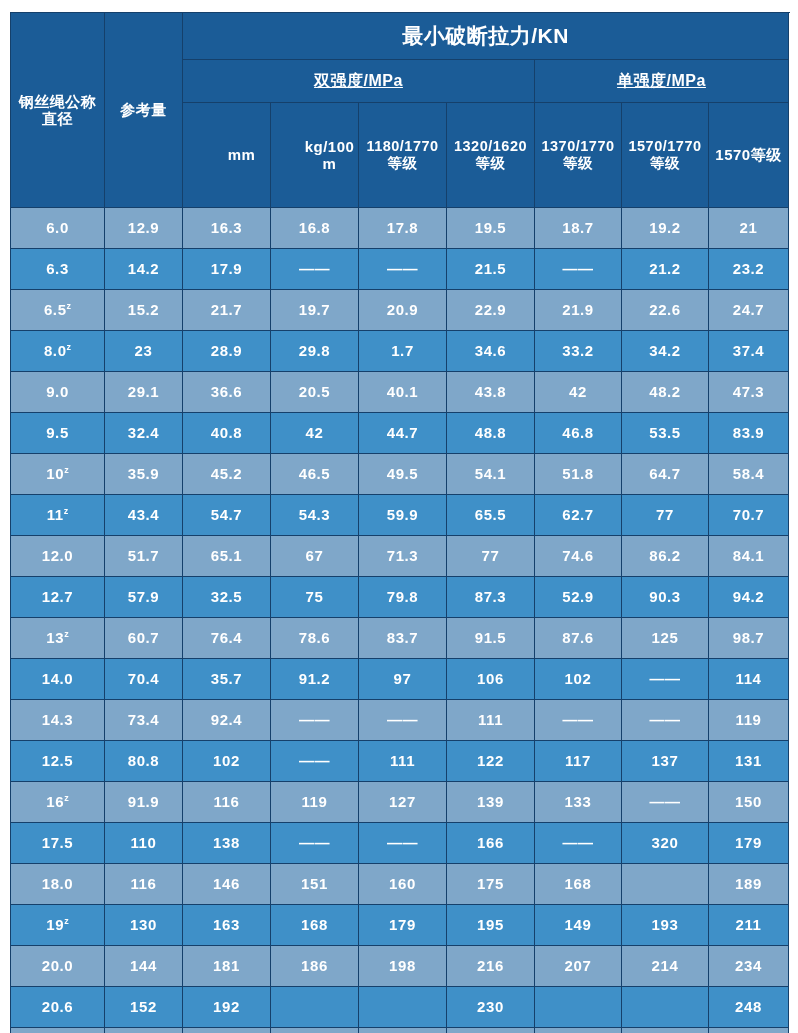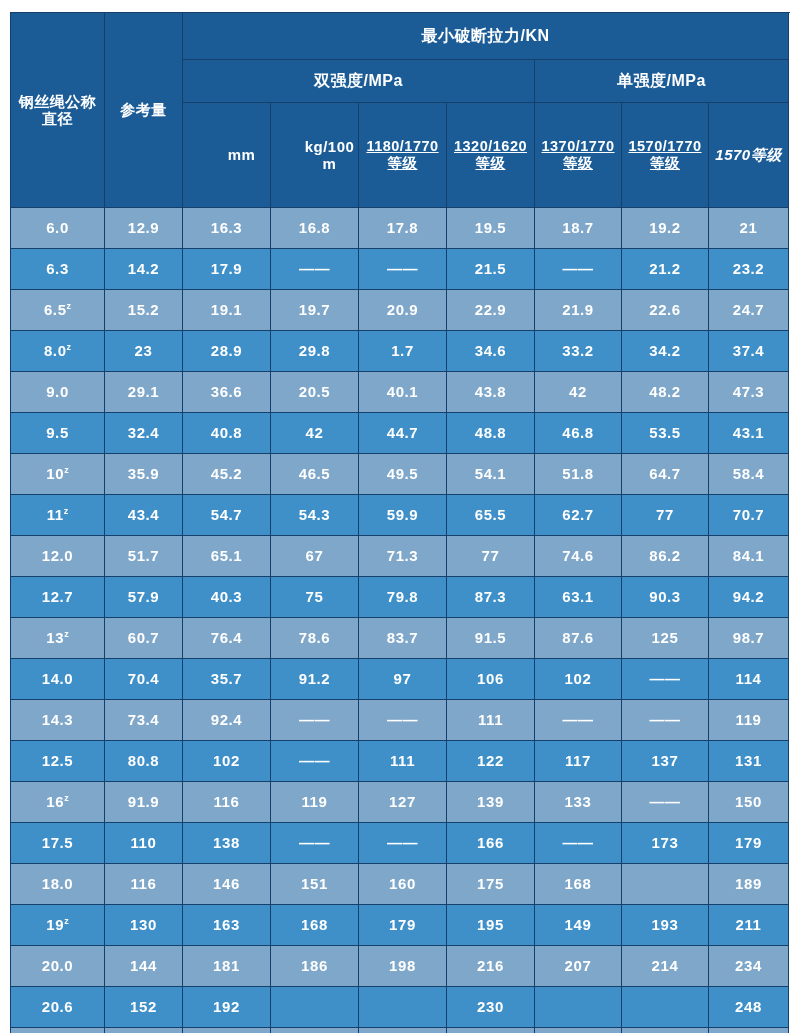--- a/index.html
+++ b/index.html
@@ -40,26 +40,26 @@
     line-height: 1.15;
     word-break: break-all;
   }
 
   
   thead th {
     background: #1b5c97;
     font-size: 15px;
     letter-spacing: 0.5px;
   }
-  thead th.grp-top { height: 46px; font-size: 16px; }
-  thead th.grp-mid { height: 42px; font-size: 16px; }
+  thead th.grp-top { height: 46px; font-size: 21px; }
+  thead th.grp-mid { height: 42px; font-size: 16px; text-decoration: underline; }
   thead th.corner  { height: 88px; font-size: 15px; }
   thead th.unit    { height: 46px; font-size: 15px; padding-left: 31px; }
-  thead th.grade   { height: 46px; font-size: 14.5px; text-decoration: underline; }
-  thead th.grade-s { height: 46px; font-size: 15px; font-style: italic; }
+  thead th.grade   { height: 46px; font-size: 14.5px; }
+  thead th.grade-s { height: 46px; font-size: 15px; }
 
   
   tbody td {
     height: 40px;
     font-size: 15px;
     letter-spacing: 0.6px;
   }
   tbody tr.light td { background: #7fa7c9; }
   tbody tr.dark  td { background: #3f90c8; }
 
@@ -135,21 +135,21 @@
           <td>——</td>
           <td>——</td>
           <td>21.5</td>
           <td>——</td>
           <td>21.2</td>
           <td>23.2</td>
         </tr>
         <tr class="light">
           <td class="dia">6.5<sup>z</sup></td>
           <td>15.2</td>
-          <td>19.1</td>
+          <td>21.7</td>
           <td>19.7</td>
           <td>20.9</td>
           <td>22.9</td>
           <td>21.9</td>
           <td>22.6</td>
           <td>24.7</td>
         </tr>
         <tr class="dark">
           <td class="dia">8.0<sup>z</sup></td>
           <td>23</td>
@@ -174,21 +174,21 @@
         </tr>
         <tr class="dark">
           <td class="dia">9.5</td>
           <td>32.4</td>
           <td>40.8</td>
           <td>42</td>
           <td>44.7</td>
           <td>48.8</td>
           <td>46.8</td>
           <td>53.5</td>
-          <td>43.1</td>
+          <td>83.9</td>
         </tr>
         <tr class="light">
           <td class="dia">10<sup>z</sup></td>
           <td>35.9</td>
           <td>45.2</td>
           <td>46.5</td>
           <td>49.5</td>
           <td>54.1</td>
           <td>51.8</td>
           <td>64.7</td>
@@ -212,25 +212,25 @@
           <td>67</td>
           <td>71.3</td>
           <td>77</td>
           <td>74.6</td>
           <td>86.2</td>
           <td>84.1</td>
         </tr>
         <tr class="dark">
           <td class="dia">12.7</td>
           <td>57.9</td>
-          <td>40.3</td>
+          <td>32.5</td>
           <td>75</td>
           <td>79.8</td>
           <td>87.3</td>
-          <td>63.1</td>
+          <td>52.9</td>
           <td>90.3</td>
           <td>94.2</td>
         </tr>
         <tr class="light">
           <td class="dia">13<sup>z</sup></td>
           <td>60.7</td>
           <td>76.4</td>
           <td>78.6</td>
           <td>83.7</td>
           <td>91.5</td>
@@ -283,21 +283,21 @@
           <td>150</td>
         </tr>
         <tr class="dark">
           <td class="dia">17.5</td>
           <td>110</td>
           <td>138</td>
           <td>——</td>
           <td>——</td>
           <td>166</td>
           <td>——</td>
-          <td>173</td>
+          <td>320</td>
           <td>179</td>
         </tr>
         <tr class="light">
           <td class="dia">18.0</td>
           <td>116</td>
           <td>146</td>
           <td>151</td>
           <td>160</td>
           <td>175</td>
           <td>168</td>

